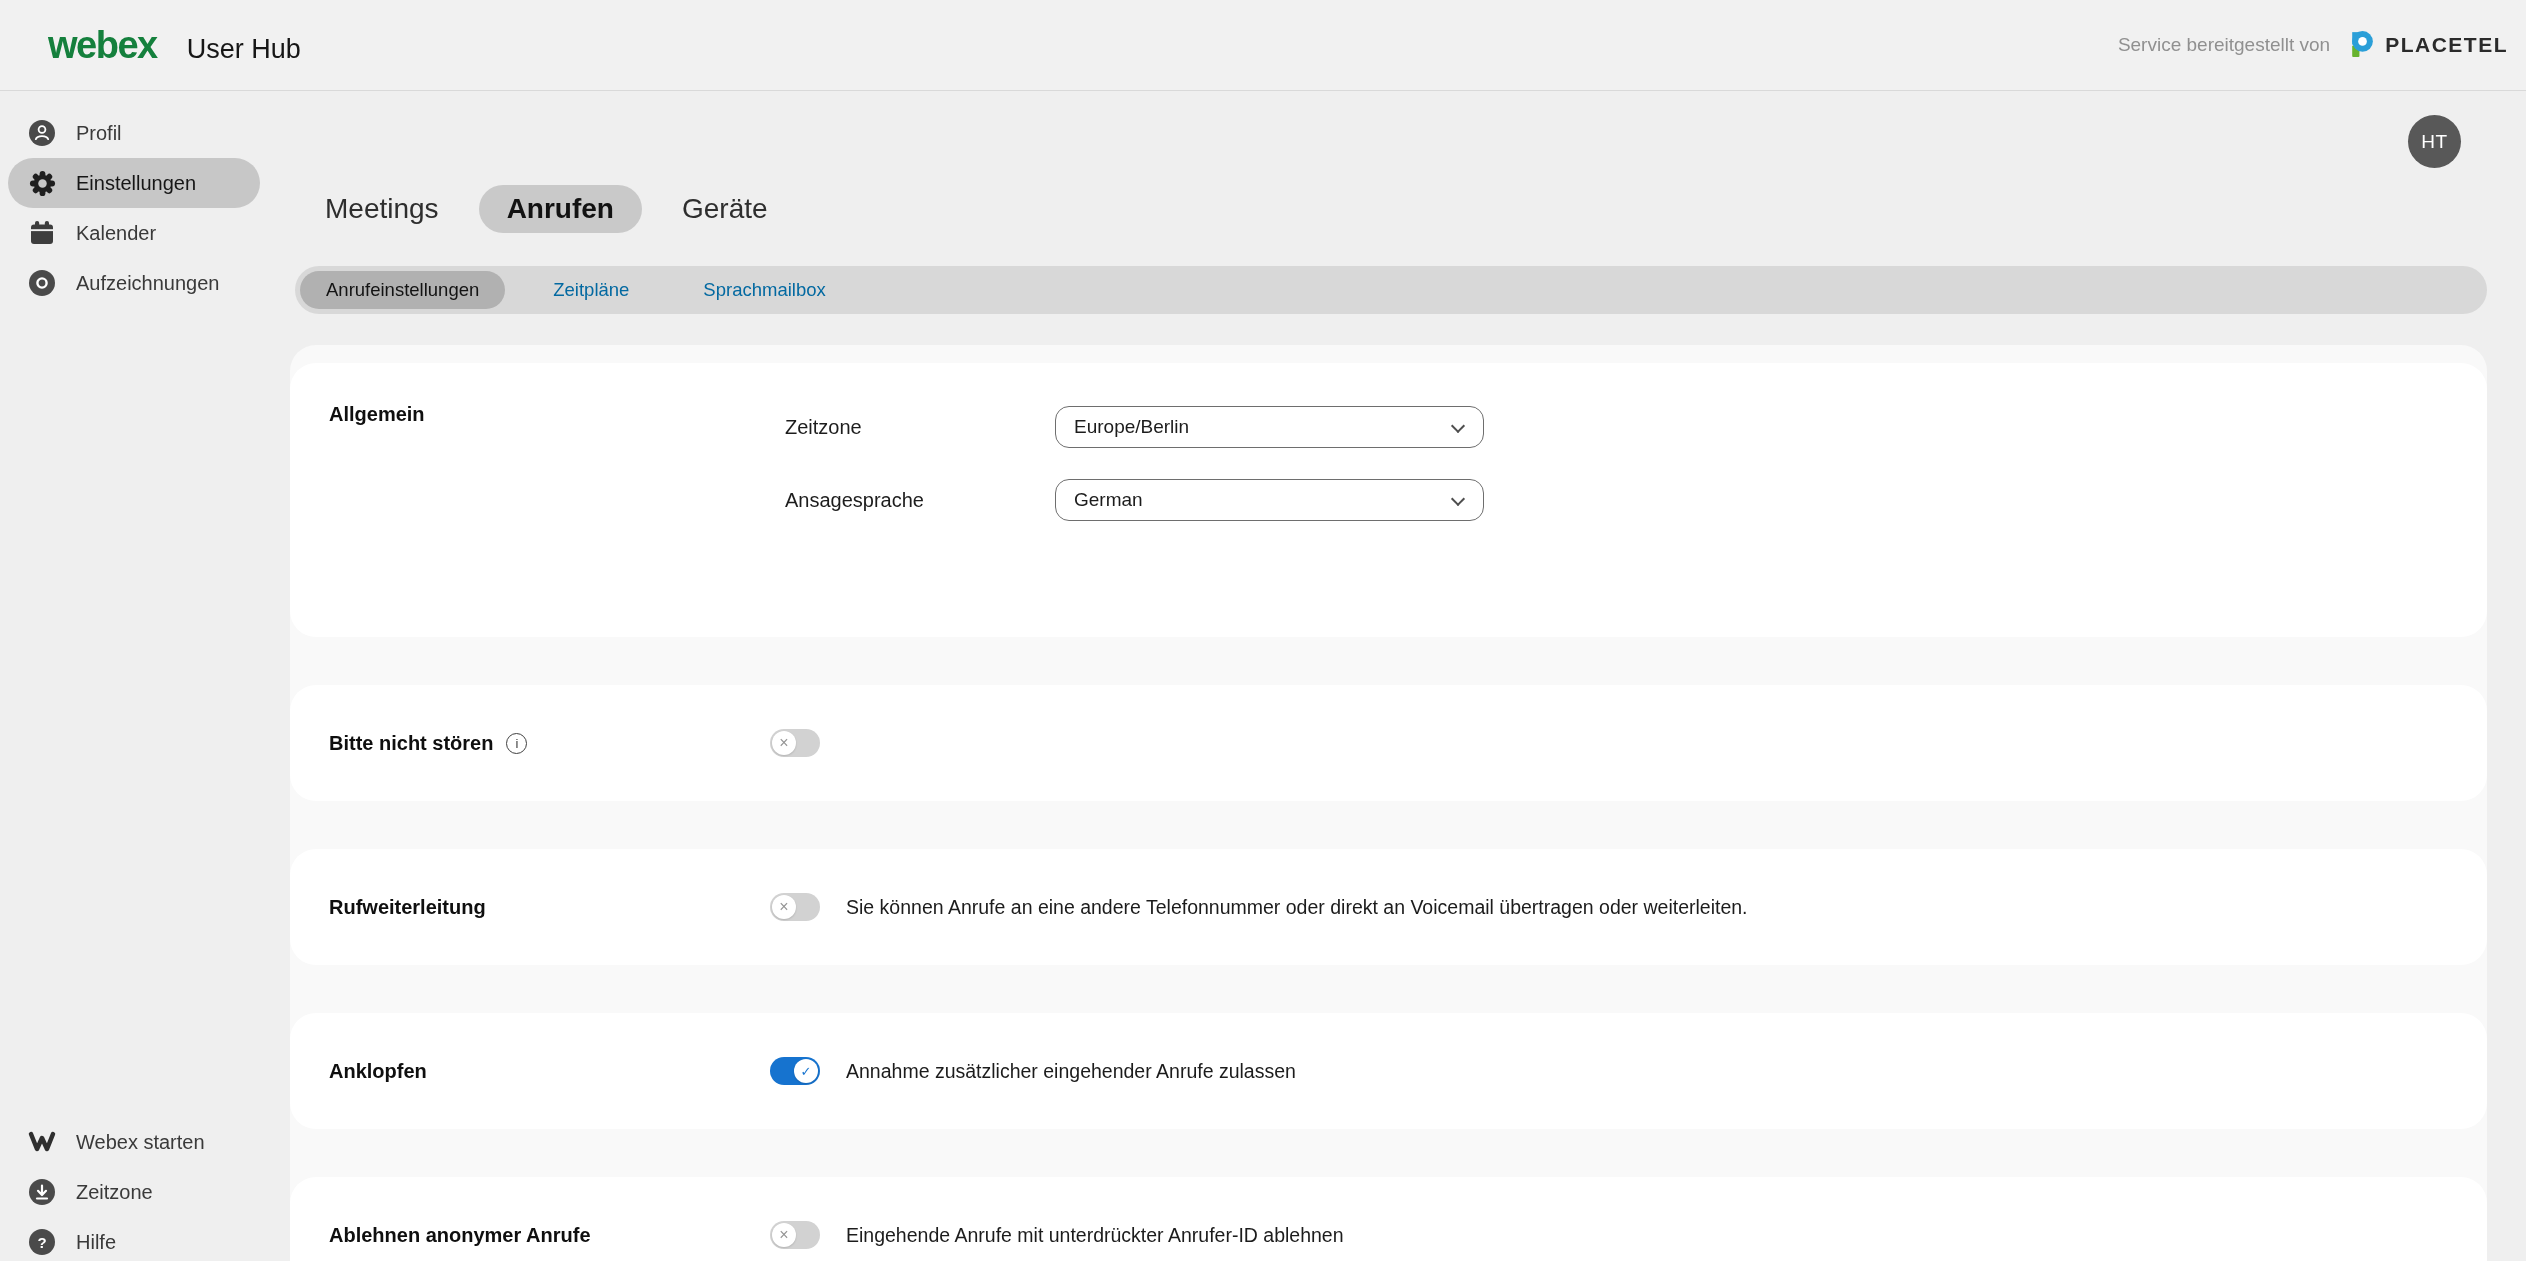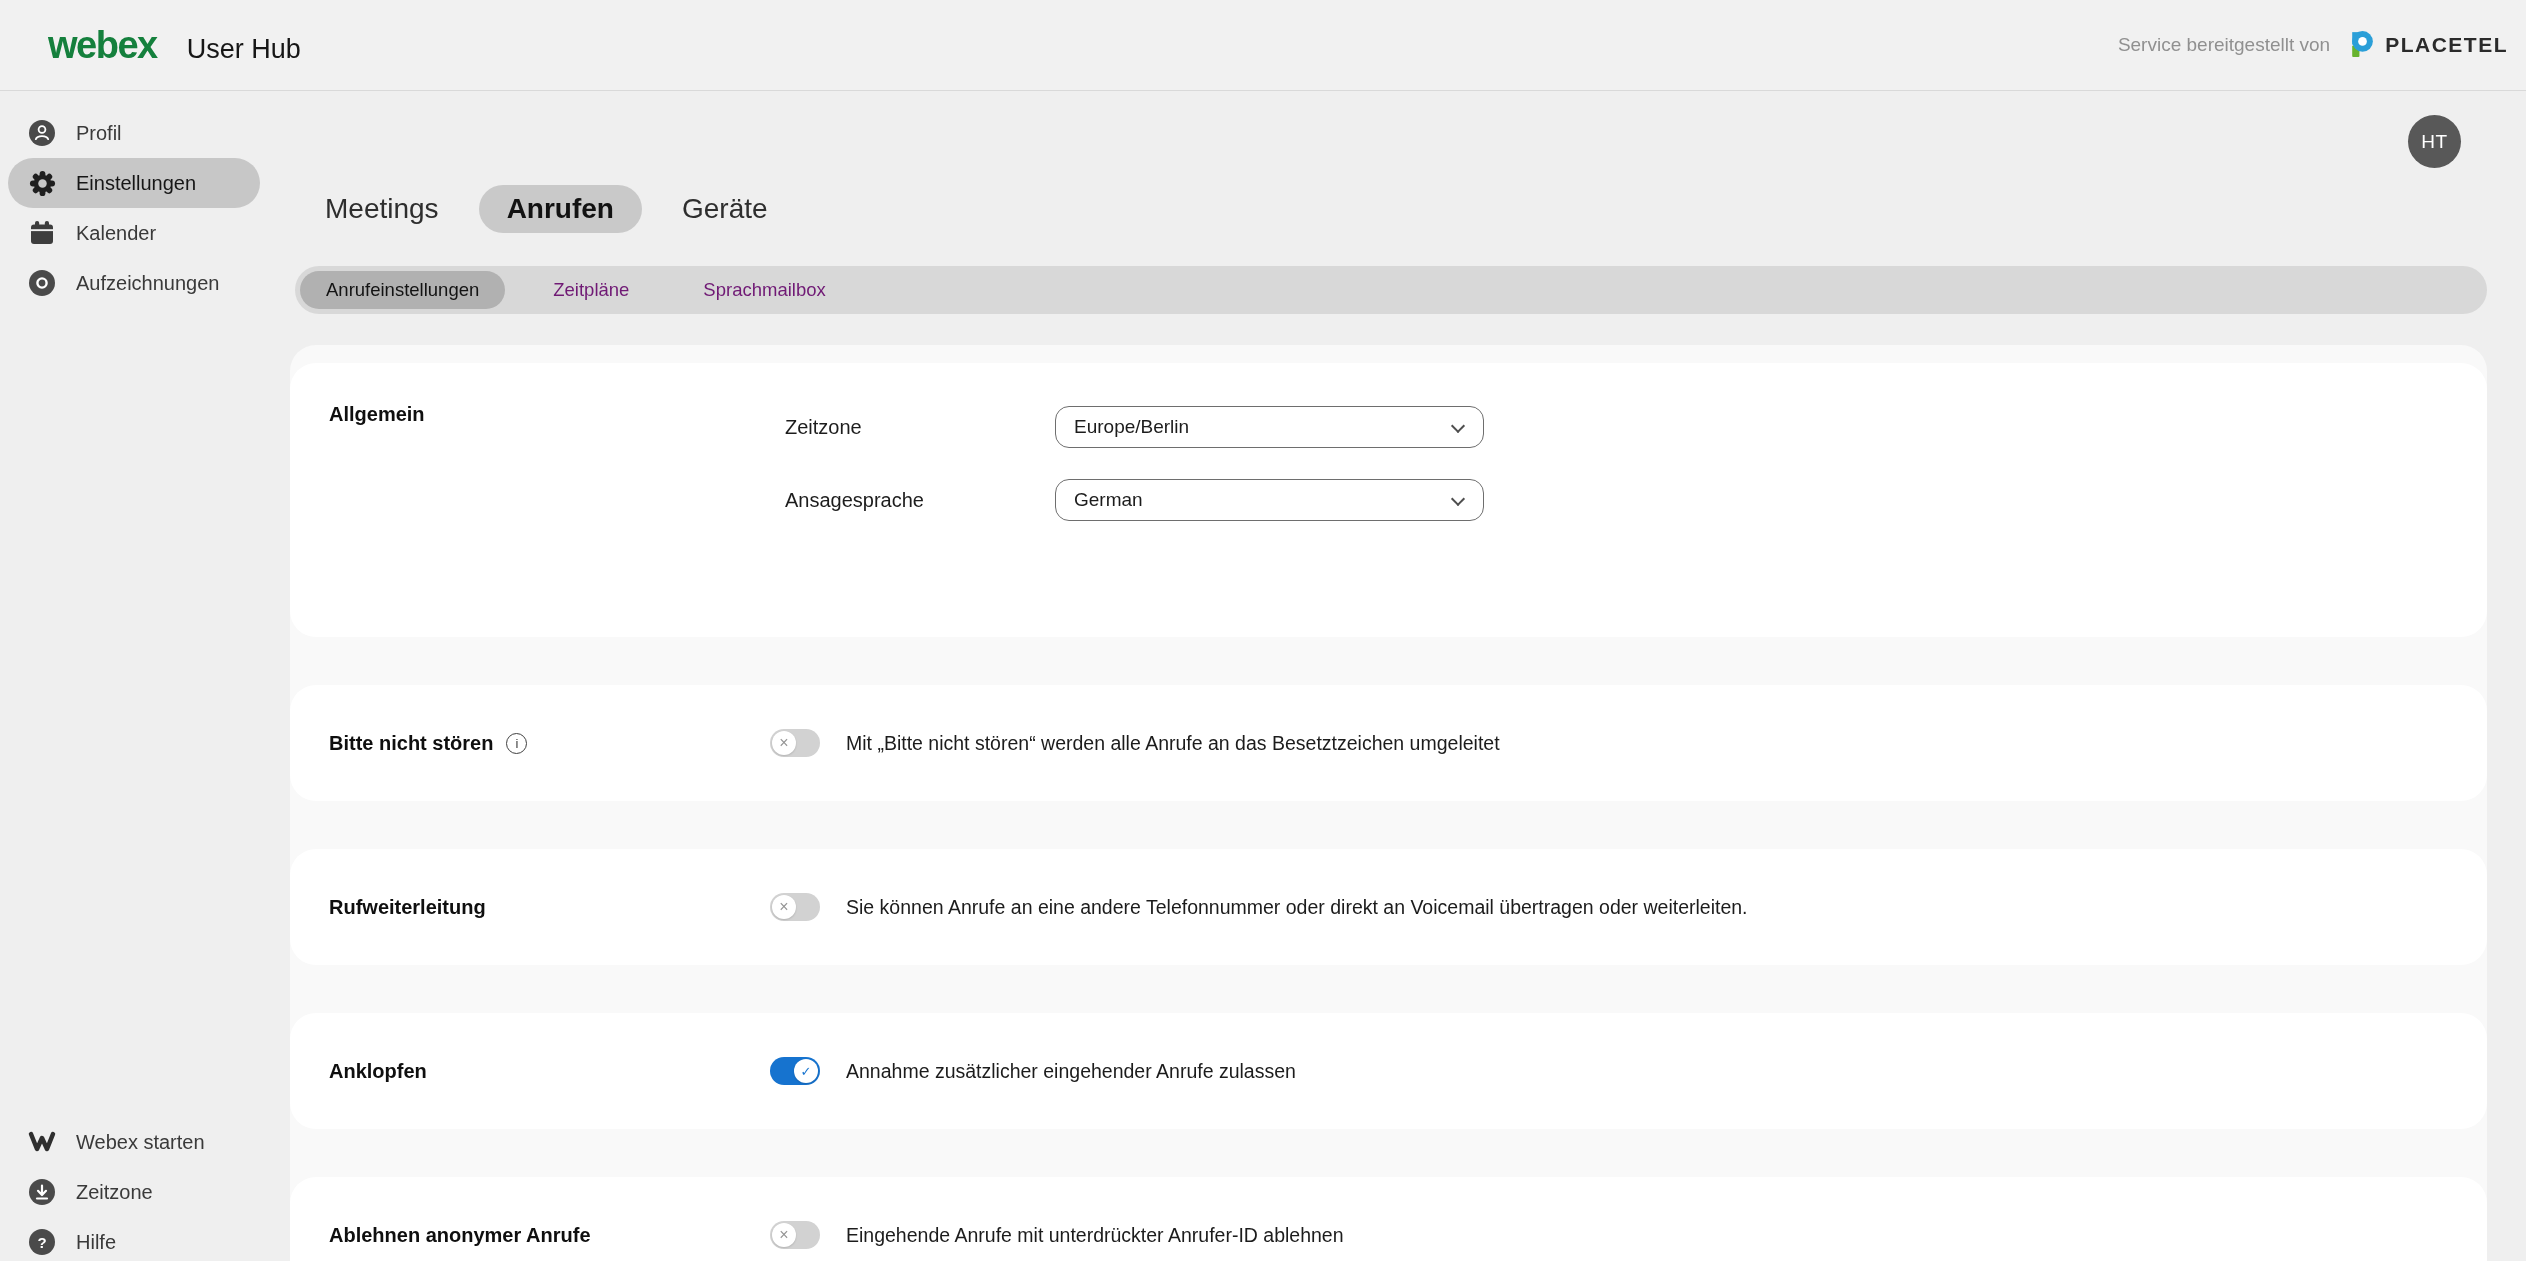--- a/index.html
+++ b/index.html
@@ -50,21 +50,21 @@
   }
   .tab.selected { background:#c9c9c9; color:#121212; font-weight:600; }
 
   
   .subtabs {
     position:absolute; left:295px; top:266px; width:2192px; height:48px;
     background:#d8d8d8; border-radius:24px; display:flex; align-items:center; padding:0 5px;
   }
   .subtab {
     height:38px; padding:0 26px; border-radius:19px; display:flex; align-items:center;
-    font-size:18.5px; color:#701a75; cursor:pointer;
+    font-size:18.5px; color:#0369a1; cursor:pointer;
   }
   .subtab.selected { background:#b1b1b1; color:#131313; }
   .subtab + .subtab { margin-left:22px; }
 
   
   .panel {
     position:absolute; left:290px; top:345px; width:2197px; height:916px;
     background:#f9f9f9; border-radius:26px 26px 0 0; padding-top:18px;
   }
   .card { background:#ffffff; border-radius:26px; width:2197px; margin-bottom:48px; }
@@ -247,21 +247,20 @@
   </div>
 
   <div class="card card-setting">
     <div class="s-label">
       <span>Bitte nicht stören</span>
       <span class="info-icon">i</span>
     </div>
     <div class="toggle off">
       <span class="knob"></span>
     </div>
-    <div class="s-desc">Mit „Bitte nicht stören“ werden alle Anrufe an das Besetztzeichen umgeleitet</div>
   </div>
 
   <div class="card card-setting">
     <div class="s-label">
       <span>Rufweiterleitung</span>
     </div>
     <div class="toggle off">
       <span class="knob"></span>
     </div>
     <div class="s-desc">Sie können Anrufe an eine andere Telefonnummer oder direkt an Voicemail übertragen oder weiterleiten.</div>

